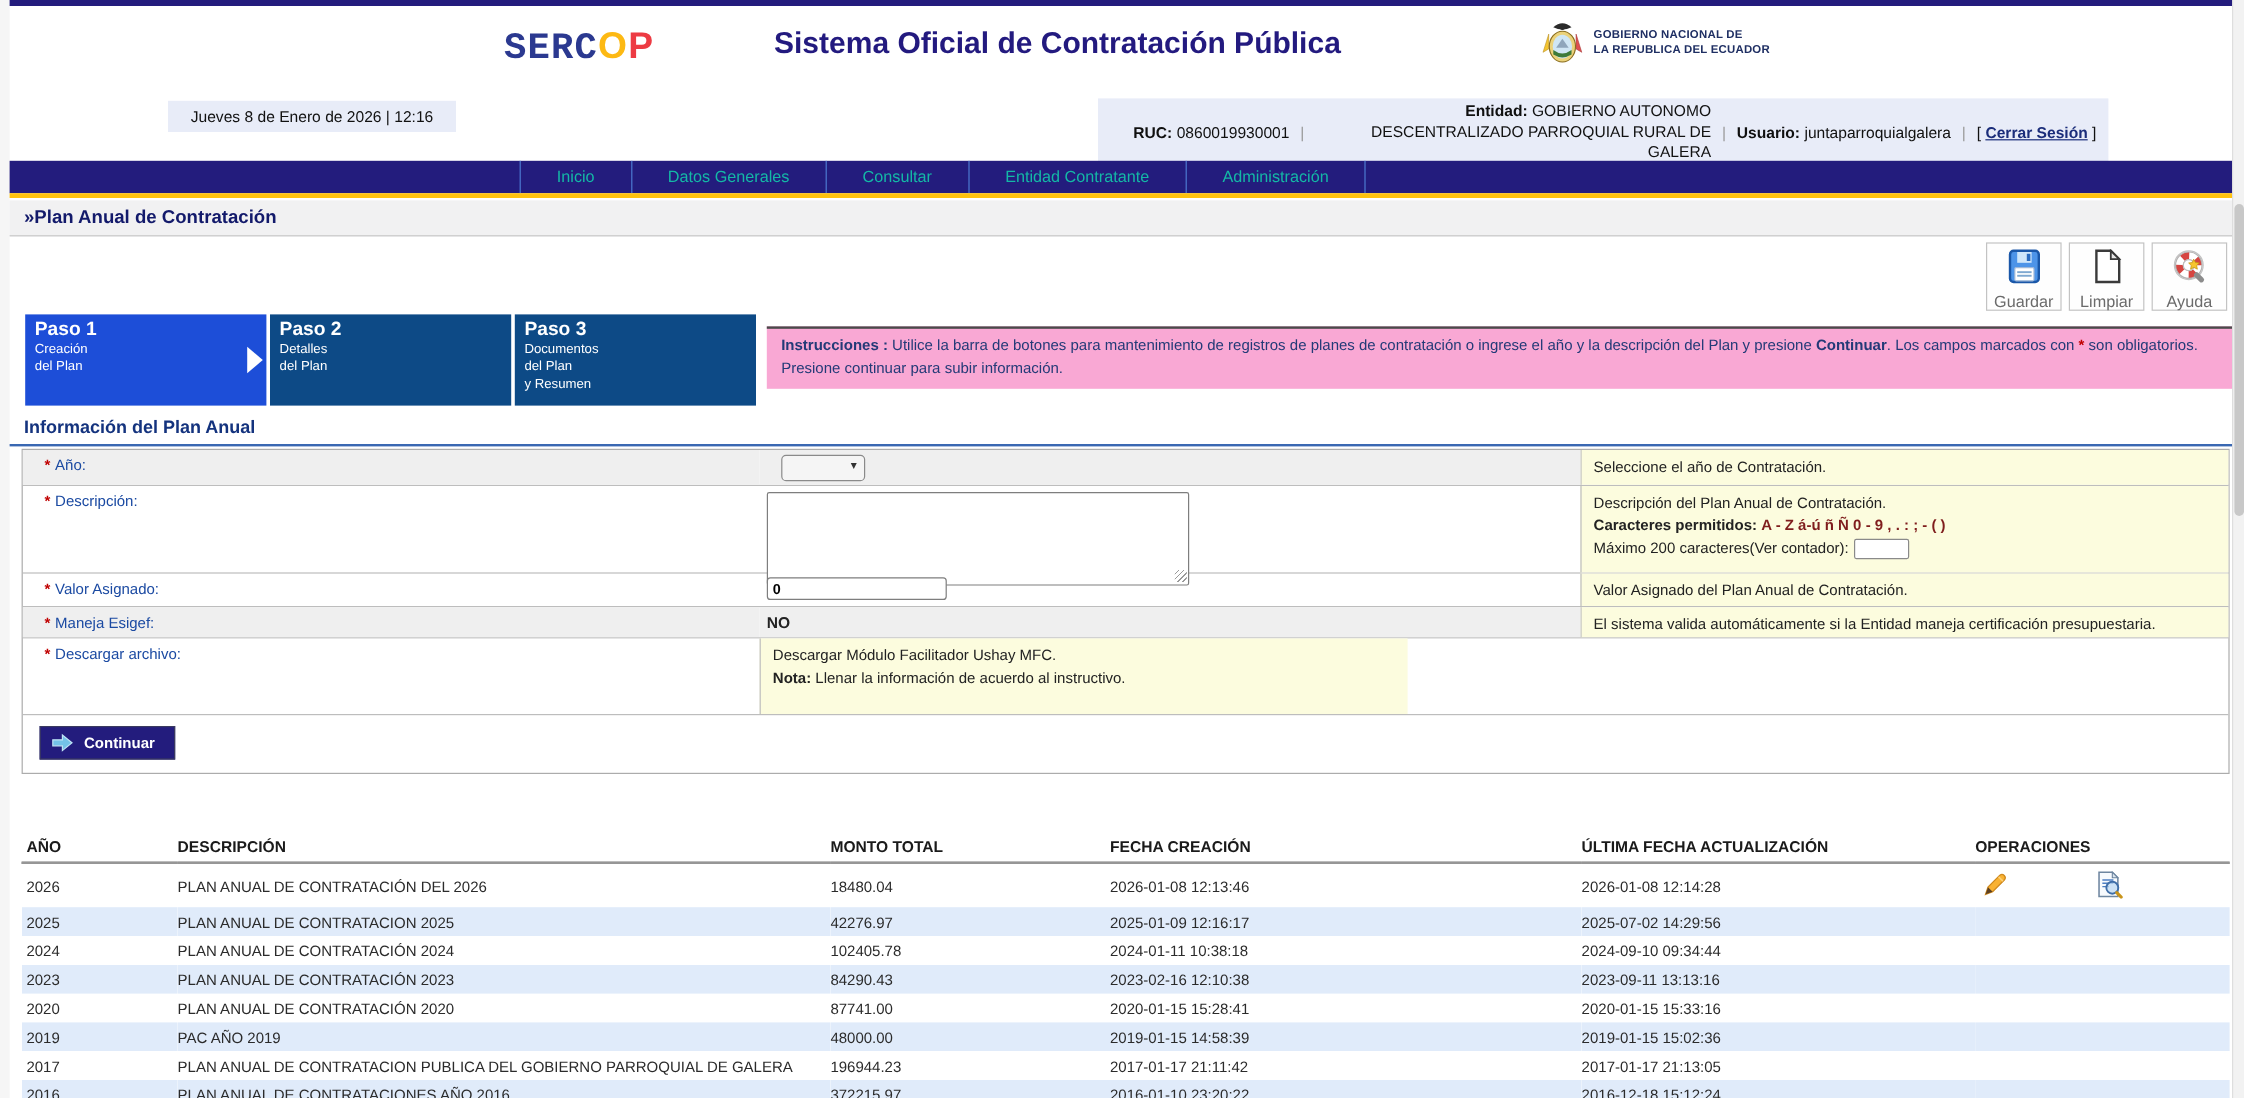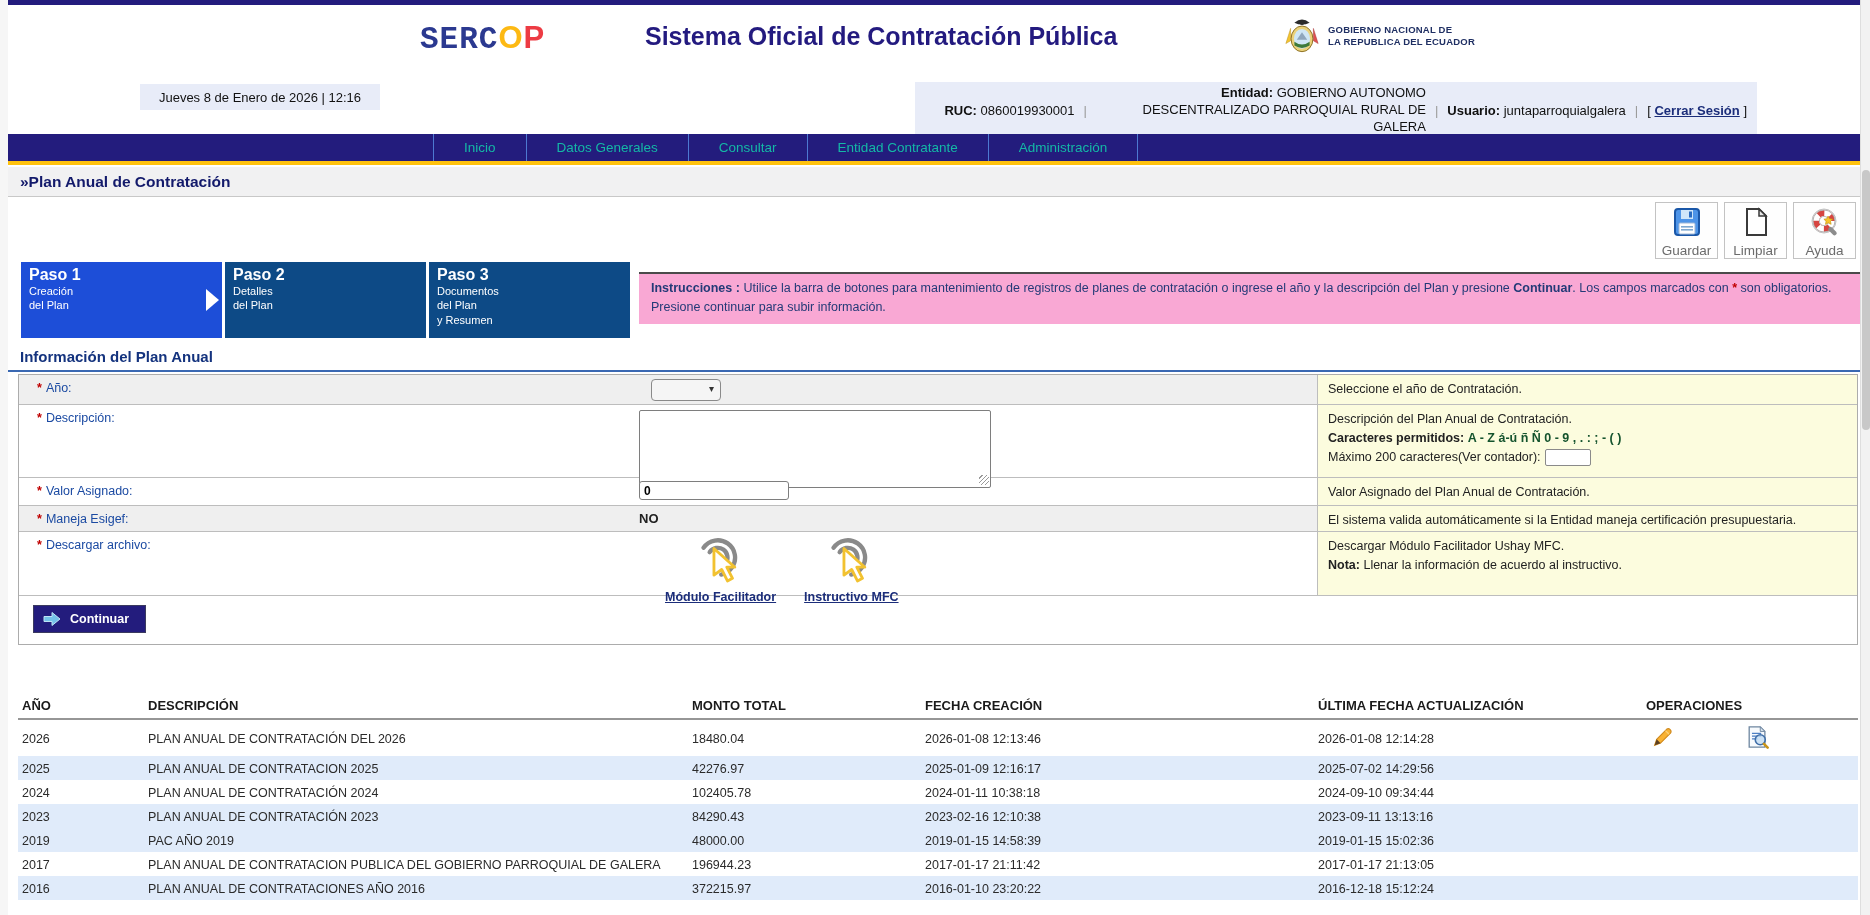--- a/index.html
+++ b/index.html
@@ -88,21 +88,21 @@
 
   input.valor{width:150px;height:19px;border:1px solid #7E7E7E;border-radius:3px;font-size:12px;
     font-weight:bold;padding-left:4px;font-family:"Liberation Sans",sans-serif;}
   .esigef-val{font-weight:bold;font-size:13px;color:#222;padding-top:2px;display:inline-block;}
 
   .downloads{display:flex;gap:28px;padding-left:26px;padding-top:2px;}
   .dl{text-align:center;cursor:pointer;}
   .dl a{display:block;color:#1B2D7A;font-weight:bold;font-size:12.5px;text-decoration:underline;margin-top:-2px;}
 
   .chars-label{font-weight:bold;color:#222;}
-  .chars-val{font-weight:bold;color:#14532d;}
+  .chars-val{font-weight:bold;color:#7f1d1d;}
   input.counter{width:46px;height:17px;border:1px solid #8A8A8A;border-radius:2px;vertical-align:middle;margin-left:4px;}
 
   .continue-row{padding:9px 12px 11px 14px;}
   .btn-continue{display:inline-flex;align-items:center;gap:9px;background:#231C7D;border:1px solid #3A3A5F;
     color:#FFF;font-weight:bold;font-size:12.5px;padding:5px 16px 5px 9px;cursor:pointer;
     font-family:"Liberation Sans",sans-serif;}
 
   
   .plans{position:absolute;left:18px;top:692px;width:1840px;border-collapse:collapse;table-layout:fixed;}
   .plans th{font-size:13px;font-weight:bold;color:#1A1A1A;text-align:left;padding:6px 0 5px 0;
@@ -264,40 +264,20 @@
     </div>
 
     <div class="frow gray r-esigef">
       <div class="fl"><span class="req">*</span><span>Maneja Esigef:</span></div>
       <div class="fm"><span class="esigef-val">NO</span></div>
       <div class="fh">El sistema valida automáticamente si la Entidad maneja certificación presupuestaria.</div>
     </div>
 
     <div class="frow r-down">
       <div class="fl"><span class="req">*</span><span>Descargar archivo:</span></div>
-      <div class="fm">
-        <div class="downloads">
-          <div class="dl">
-            <svg width="62" height="52" viewBox="0 0 54 48">
-              <circle cx="24" cy="19" r="16" fill="none" stroke="#8A8A8A" stroke-width="4" stroke-dasharray="62 38" stroke-linecap="round" transform="rotate(-145 24 19)"></circle>
-              <circle cx="24" cy="19" r="9" fill="none" stroke="#8A8A8A" stroke-width="4" stroke-dasharray="34 22" stroke-linecap="round" transform="rotate(-145 24 19)"></circle>
-              <path d="M19 11 l0 30 8.7 -6.4 6.5 12.9 5.7 -3 -6.5 -12.5 9.1 0 z" fill="#FFF" stroke="#F2C230" stroke-width="3.2" stroke-linejoin="round" transform="scale(.82) translate(6 2)"></path>
-            </svg>
-            <a>Módulo Facilitador</a>
-          </div>
-          <div class="dl">
-            <svg width="62" height="52" viewBox="0 0 54 48">
-              <circle cx="24" cy="19" r="16" fill="none" stroke="#8A8A8A" stroke-width="4" stroke-dasharray="62 38" stroke-linecap="round" transform="rotate(-145 24 19)"></circle>
-              <circle cx="24" cy="19" r="9" fill="none" stroke="#8A8A8A" stroke-width="4" stroke-dasharray="34 22" stroke-linecap="round" transform="rotate(-145 24 19)"></circle>
-              <path d="M19 11 l0 30 8.7 -6.4 6.5 12.9 5.7 -3 -6.5 -12.5 9.1 0 z" fill="#FFF" stroke="#F2C230" stroke-width="3.2" stroke-linejoin="round" transform="scale(.82) translate(6 2)"></path>
-            </svg>
-            <a>Instructivo MFC</a>
-          </div>
-        </div>
-      </div>
       <div class="fh">
         <div>Descargar Módulo Facilitador Ushay MFC.</div>
         <div><b>Nota:</b><span> Llenar la información de acuerdo al instructivo.</span></div>
       </div>
     </div>
 
     <div class="continue-row">
       <button class="btn-continue">
         <svg width="18" height="16" viewBox="0 0 18 16">
           <path d="M1 5.5 h8 V1.5 L17 8 l-8 6.5 V10.5 H1 z" fill="#74C2E8" stroke="#BFE3F5" stroke-width="1"></path>
@@ -369,20 +349,28 @@
           <td class="ops-cell c0"></td>
         </tr>
         <tr class="alt">
           <td class="c0">2023</td>
           <td>PLAN ANUAL DE CONTRATACIÓN 2023</td>
           <td>84290.43</td>
           <td>2023-02-16 12:10:38</td>
           <td>2023-09-11 13:13:16</td>
           <td class="ops-cell c0"></td>
         </tr>
+        <tr>
+          <td class="c0">2020</td>
+          <td>PLAN ANUAL DE CONTRATACIÓN 2020</td>
+          <td>87741.00</td>
+          <td>2020-01-15 15:28:41</td>
+          <td>2020-01-15 15:33:16</td>
+          <td class="ops-cell c0"></td>
+        </tr>
         <tr class="alt">
           <td class="c0">2019</td>
           <td>PAC AÑO 2019</td>
           <td>48000.00</td>
           <td>2019-01-15 14:58:39</td>
           <td>2019-01-15 15:02:36</td>
           <td class="ops-cell c0"></td>
         </tr>
         <tr>
           <td class="c0">2017</td>

